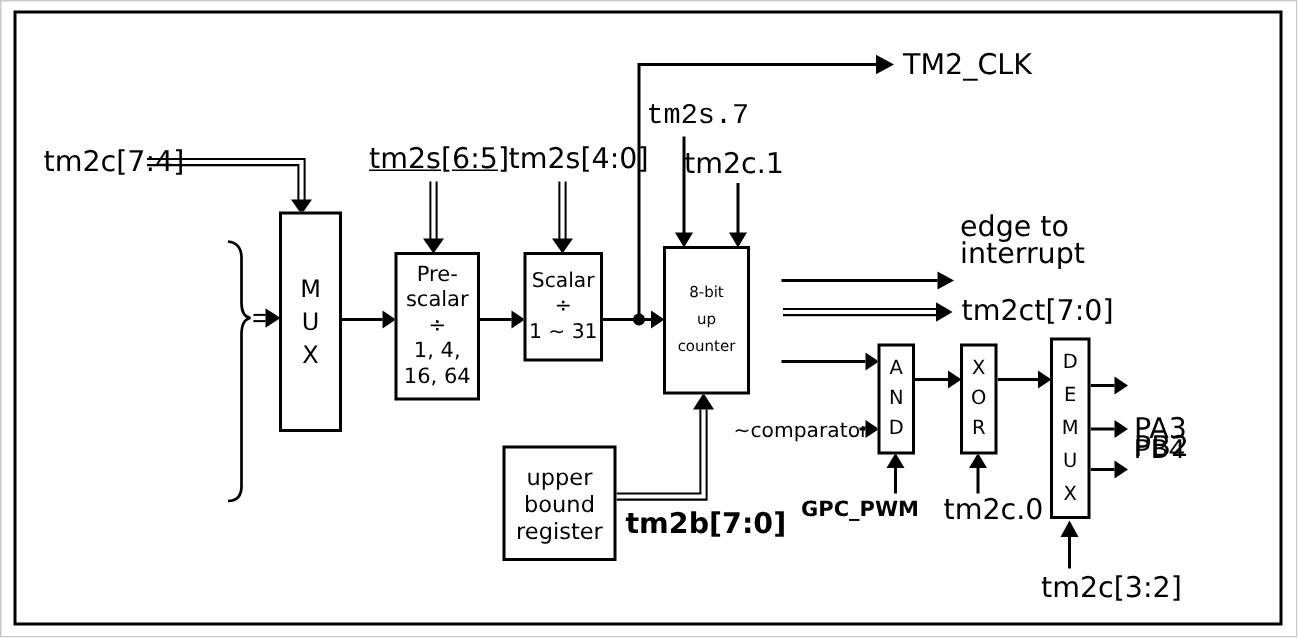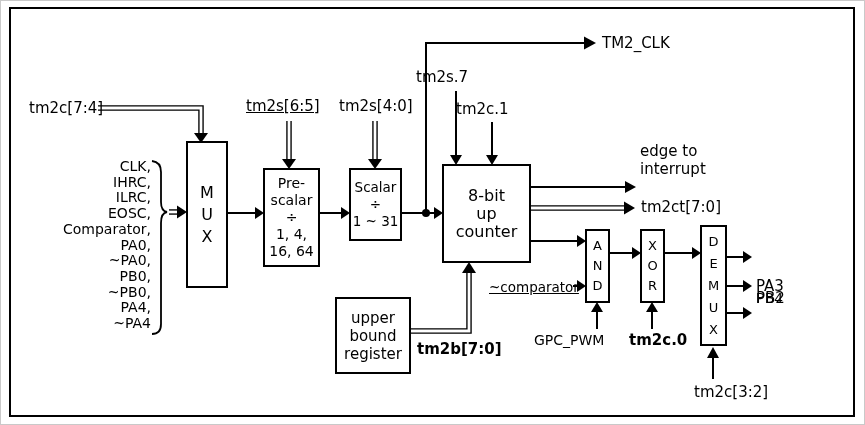--- a/index.html
+++ b/index.html
@@ -19,21 +19,21 @@
   }
   svg.wires{position:absolute;left:0;top:0;z-index:1;}
   .block{
     position:absolute;z-index:2;
     background:#fff;border:2px solid #000;box-sizing:border-box;
     display:flex;align-items:center;justify-content:center;
     text-align:center;white-space:pre-line;
   }
   .lbl{
     position:absolute;z-index:2;
-    font-size:15px;line-height:18px;white-space:pre-line;
+    font-size:19px;line-height:18px;white-space:pre-line;
   }
   .list{
     position:absolute;z-index:2;left:30px;top:158px;width:120px;
     text-align:right;font-size:14px;line-height:15.7px;
   }
   .list span{display:block;}
 </style>
 </head>
 <body>
 
@@ -119,21 +119,21 @@
   <div class="block" style="left:262px;top:167px;width:57px;height:99px;font-size:14px;line-height:17px;">Pre-
 scalar
 ÷
 1, 4,
 16, 64</div>
 
   <div class="block" style="left:348px;top:167px;width:53px;height:73px;font-size:13.5px;line-height:17px;">Scalar
 ÷
 1 ~ 31</div>
 
-  <div class="block" style="left:441px;top:163px;width:89px;height:99px;font-size:16px;line-height:18px;">8-bit
+  <div class="block" style="left:441px;top:163px;width:58px;height:99px;font-size:10px;line-height:18px;">8-bit
 up
 counter</div>
 
   <div class="block" style="left:584px;top:228px;width:25px;height:74px;font-size:13px;line-height:20px;">A
 N
 D</div>
 
   <div class="block" style="left:639px;top:228px;width:25px;height:74px;font-size:13px;line-height:20px;">X
 O
 R</div>
@@ -141,44 +141,31 @@
   <div class="block" style="left:699px;top:224px;width:27px;height:121px;font-size:13px;line-height:22px;">D
 E
 M
 U
 X</div>
 
   <div class="block" style="left:334px;top:296px;width:76px;height:77px;font-size:15px;line-height:18px;">upper
 bound
 register</div>
 
-  <div class="list">
-    <span>CLK,</span>
-    <span>IHRC,</span>
-    <span>ILRC,</span>
-    <span>EOSC,</span>
-    <span>Comparator,</span>
-    <span>PA0,</span>
-    <span>~PA0,</span>
-    <span>PB0,</span>
-    <span>~PB0,</span>
-    <span>PA4,</span>
-    <span>~PA4</span>
-  </div>
 
   <div class="lbl" style="left:28px;top:98px;text-align:right;">tm2c[7:4]</div>
   <div class="lbl" style="left:245px;top:96px;text-decoration:underline;">tm2s[6:5]</div>
   <div class="lbl" style="left:338px;top:96px;text-align:center;">tm2s[4:0]</div>
-  <div class="lbl" style="left:415px;top:67px;">tm2s.7</div>
+  <div class="lbl" style="left:430px;top:67px;font-family:Liberation Mono, monospace;">tm2s.7</div>
   <div class="lbl" style="left:455px;top:99px;">tm2c.1</div>
   <div class="lbl" style="left:601px;top:33px;">TM2_CLK</div>
   <div class="lbl" style="left:639px;top:141px;">edge to
 interrupt</div>
   <div class="lbl" style="left:640px;top:197px;">tm2ct[7:0]</div>
-  <div class="lbl" style="left:488px;top:277px;font-size:13.5px;text-decoration:underline;">~comparator</div>
-  <div class="lbl" style="left:533px;top:330px;font-size:14px;">GPC_PWM</div>
-  <div class="lbl" style="left:628px;top:330px;font-weight:bold;">tm2c.0</div>
+  <div class="lbl" style="left:488px;top:277px;font-size:13.5px;">~comparator</div>
+  <div class="lbl" style="left:533px;top:330px;font-size:14px;font-weight:bold;">GPC_PWM</div>
+  <div class="lbl" style="left:628px;top:330px;">tm2c.0</div>
   <div class="lbl" style="left:693px;top:382px;">tm2c[3:2]</div>
   <div class="lbl" style="left:416px;top:339px;font-weight:bold;">tm2b[7:0]</div>
   <div class="lbl" style="left:755px;top:247px;margin-top:41px;">PB2</div>
   <div class="lbl" style="left:755px;top:276px;">PA3</div>
   <div class="lbl" style="left:755px;top:290px;font-family:Liberation Mono, monospace;">PB4</div>
 </div>
 
 </body></html>

